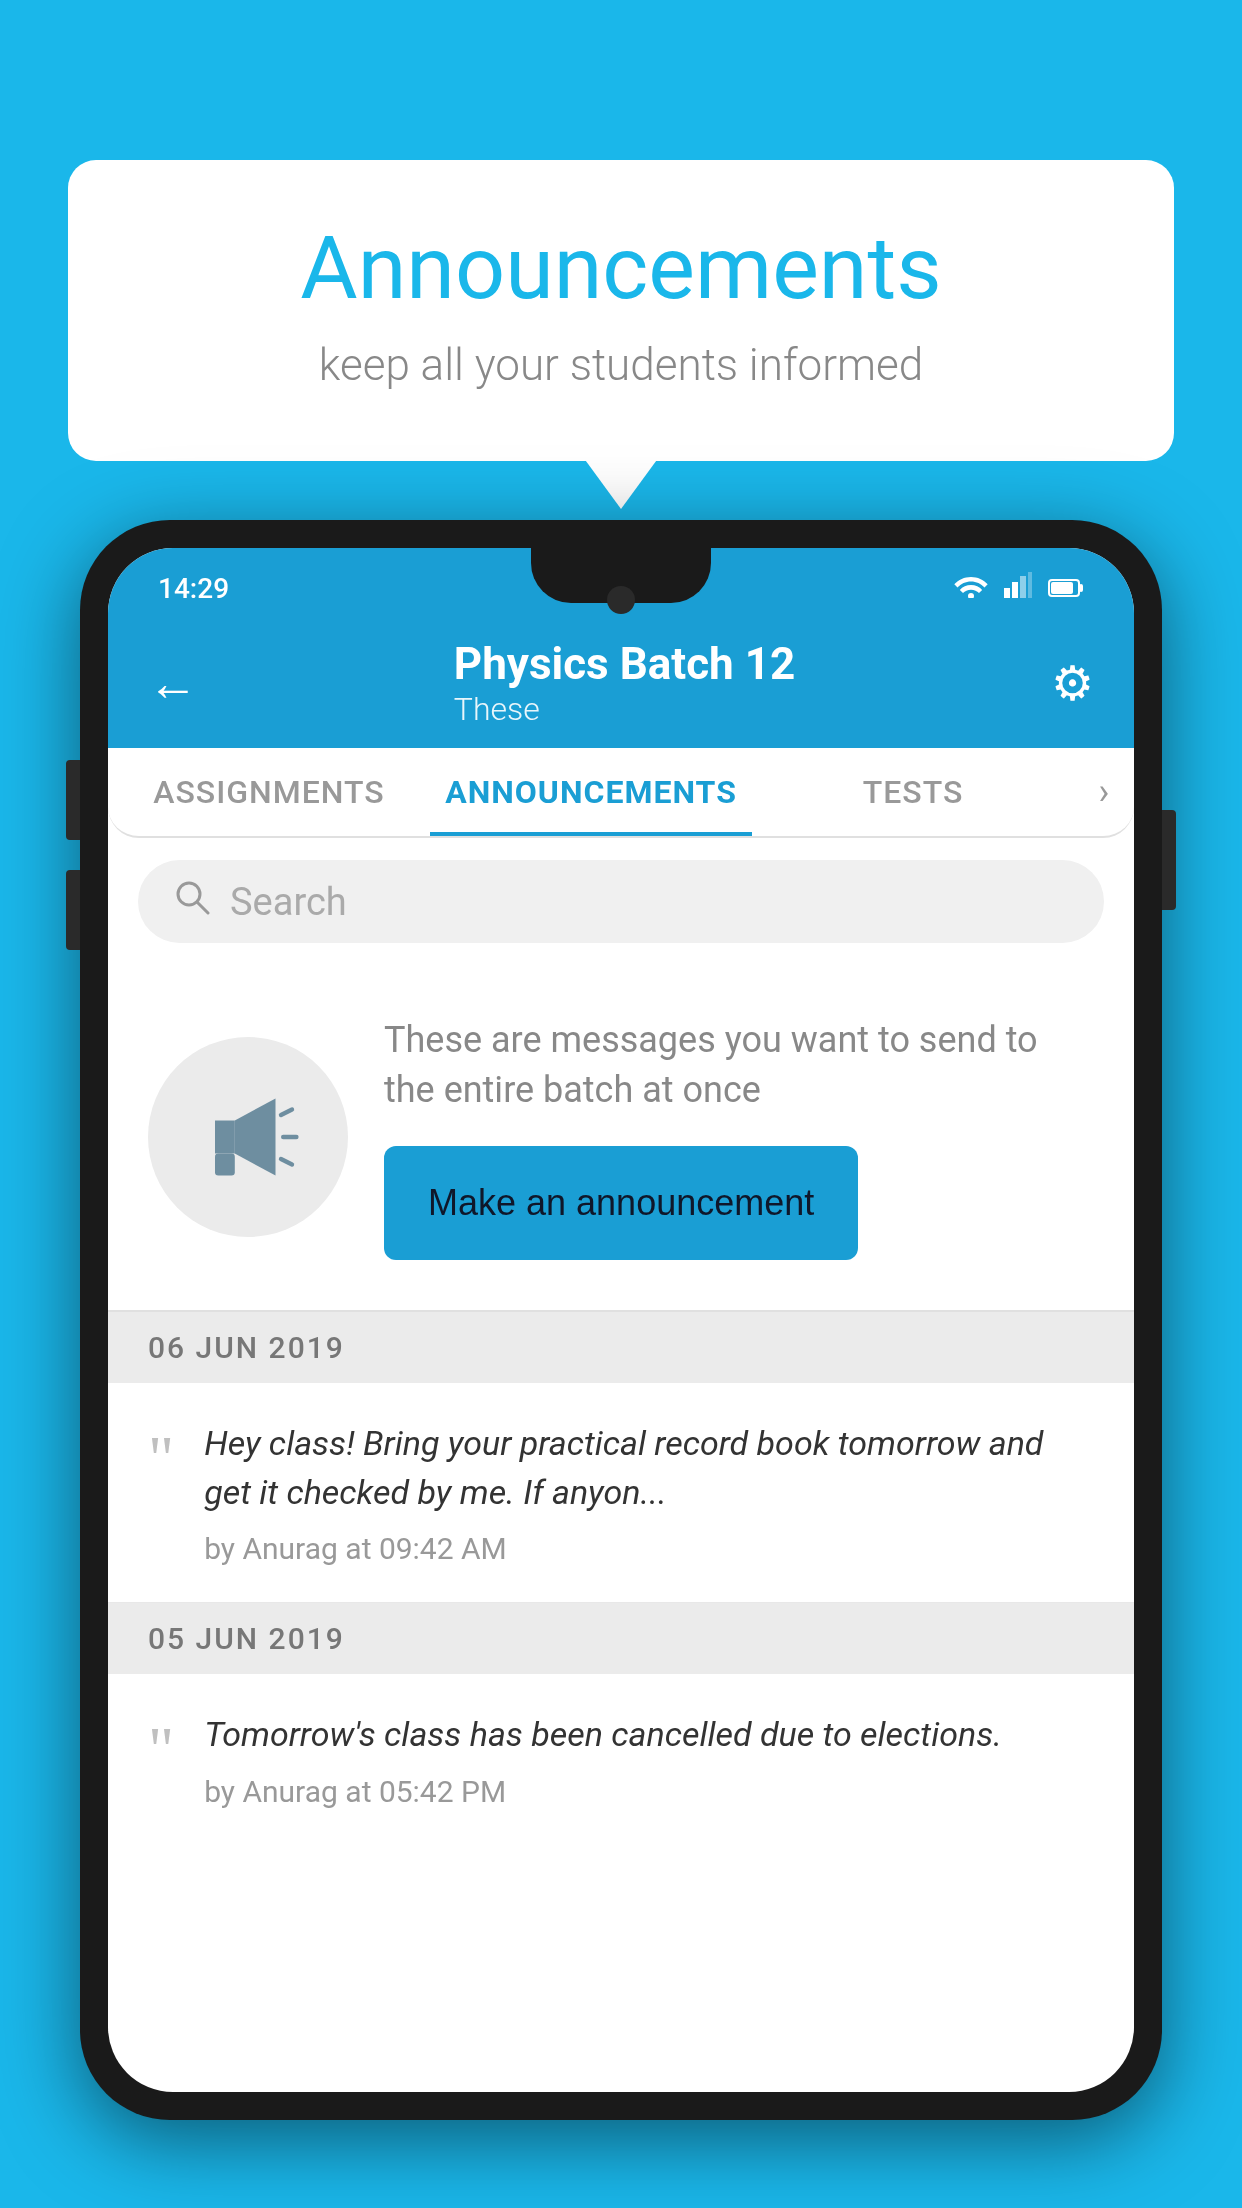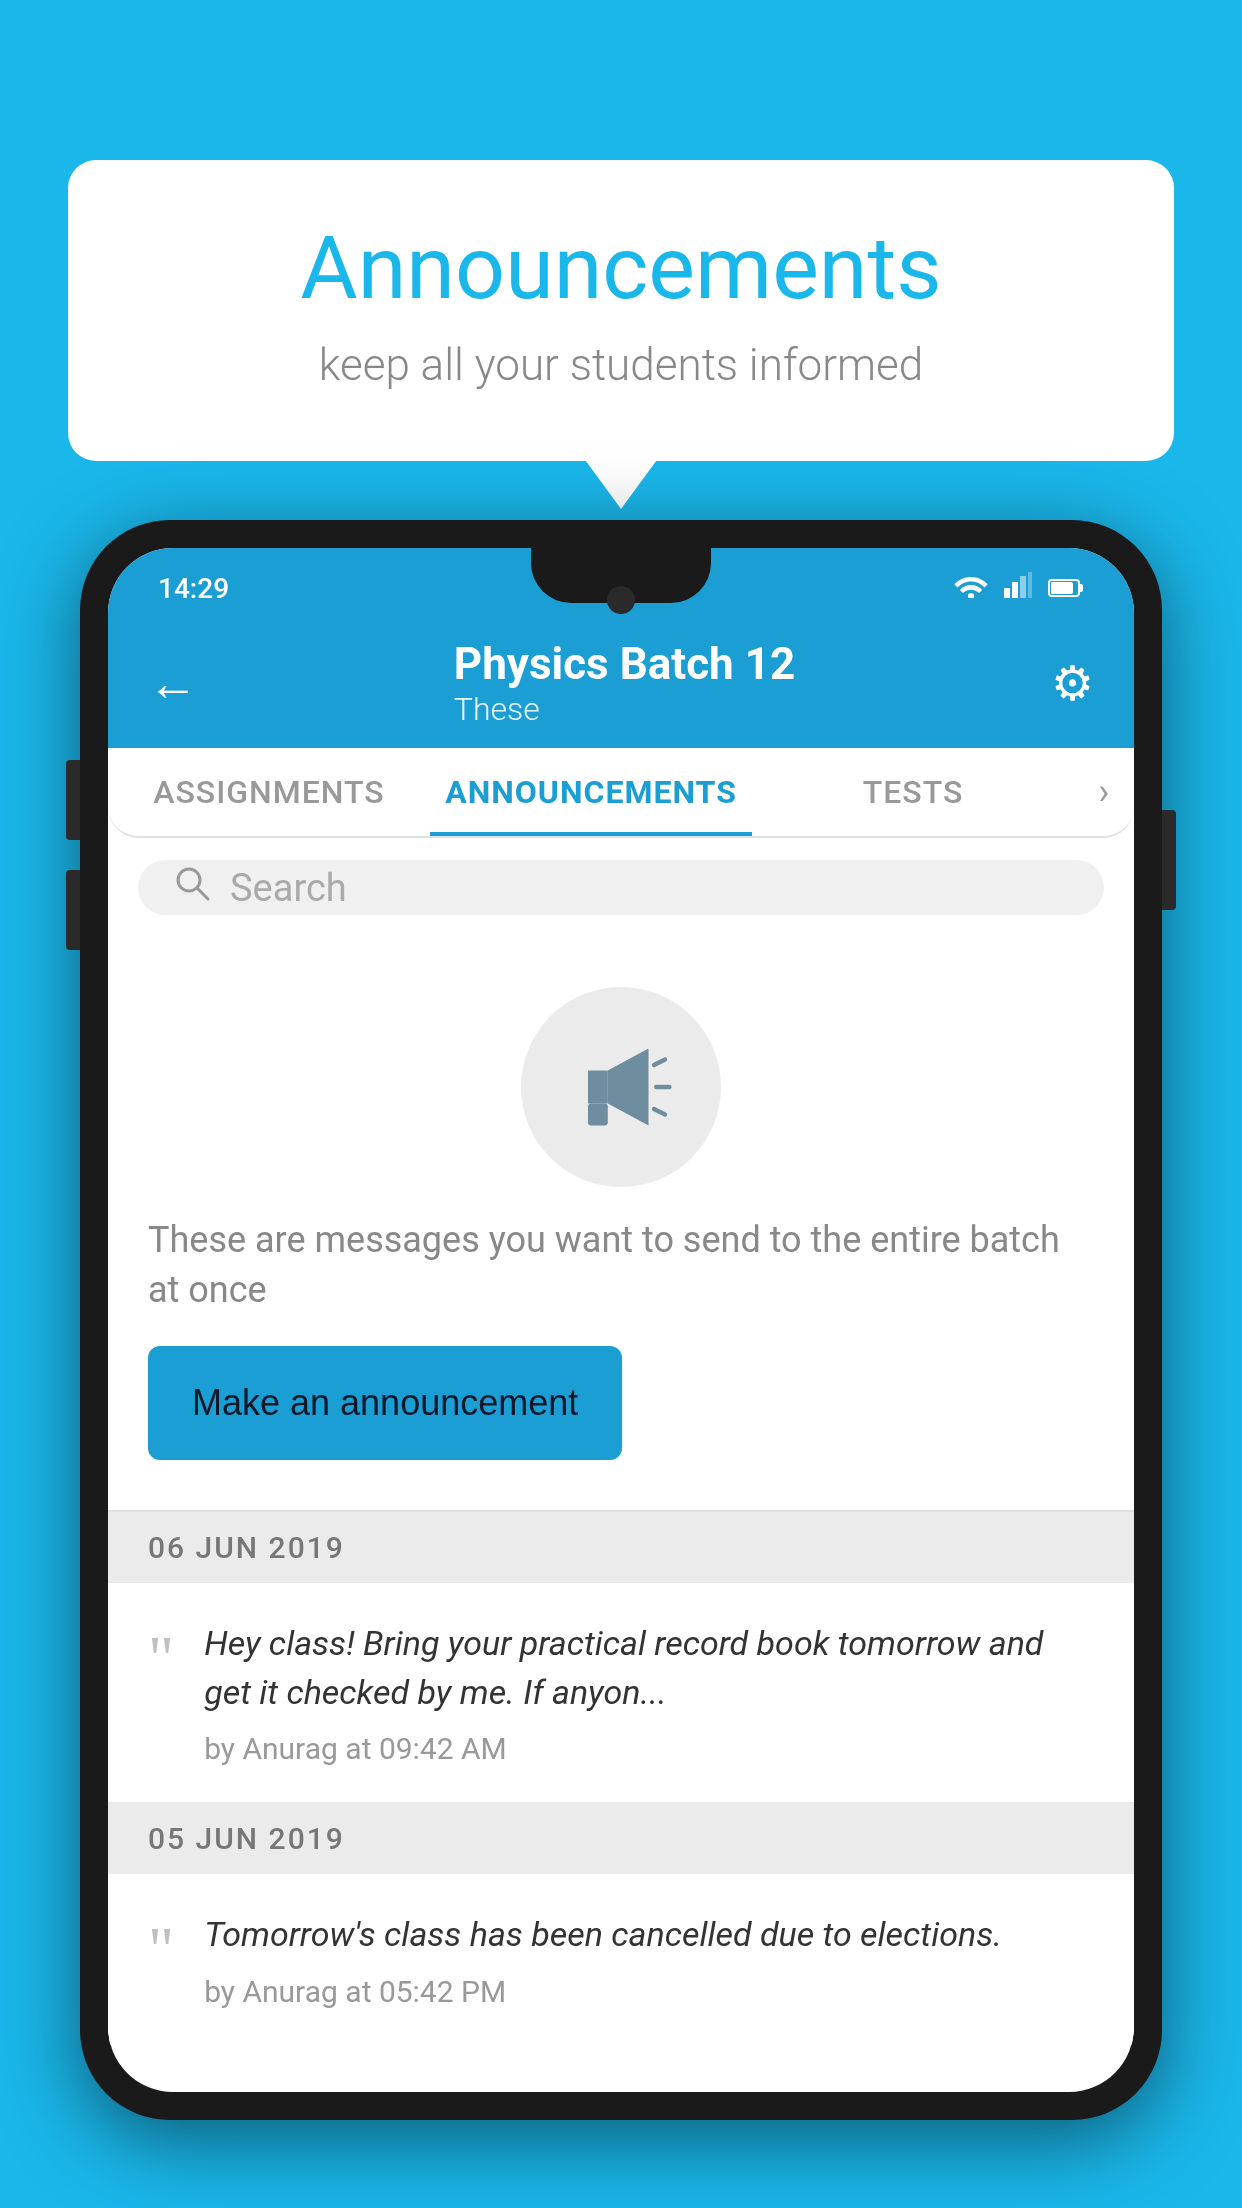--- a/index.html
+++ b/index.html
@@ -259,43 +259,42 @@
     .search-container {
       background: white;
       padding: 22px 30px;
     }
 
     .search-input-wrapper {
       background: #f0f0f0;
       border-radius: 50px;
       display: flex;
       align-items: center;
-      padding: 4px 36px;
+      padding: 18px 36px;
       gap: 20px;
     }
 
     .search-icon-el {
       color: #999;
       font-size: 40px;
     }
 
     .search-input-text {
       color: #aaa;
       font-size: 38px;
     }
 
     
     .announcement-prompt {
       background: white;
       padding: 50px 40px;
       display: flex;
       align-items: center;
-      gap: 28px;
+      gap: 36px;
       border-bottom: 2px solid #e0e0e0;
-      flex-direction: column;
     }
 
     .announcement-icon-circle {
       width: 200px;
       height: 200px;
       background: #ebebeb;
       border-radius: 50%;
       display: flex;
       align-items: center;
       justify-content: center;

